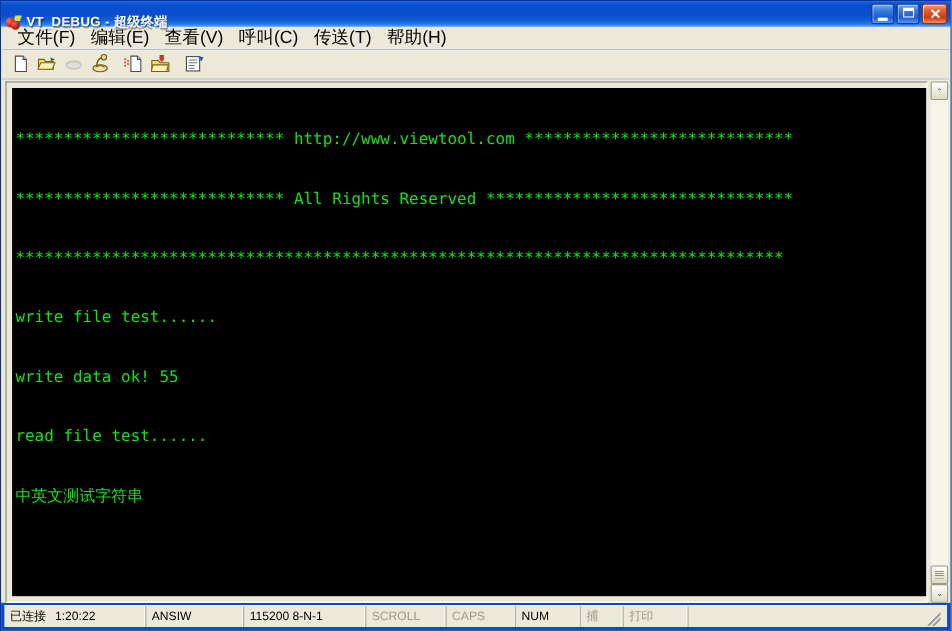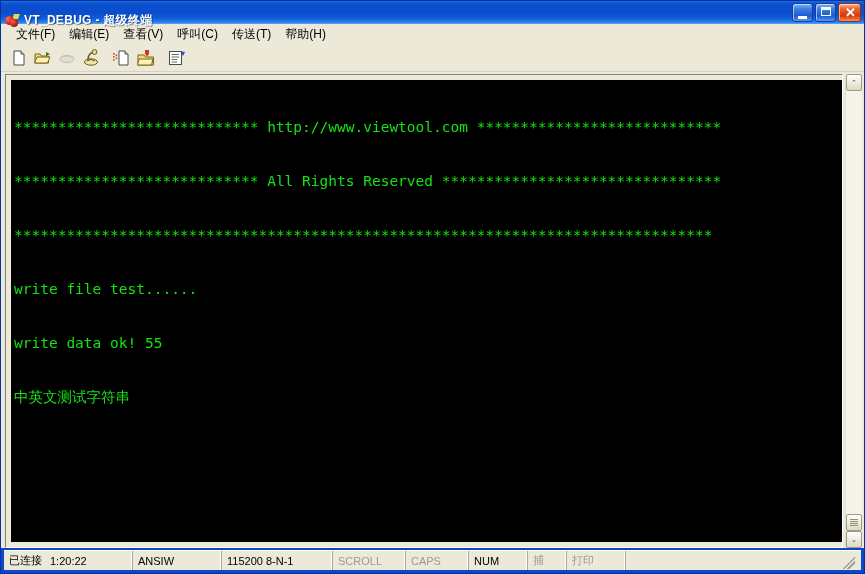--- a/index.html
+++ b/index.html
@@ -113,21 +113,21 @@
     height: 21px;
     flex: 0 0 21px;
     background: #ece9d8;
     display: flex;
     align-items: center;
     padding-left: 6px;
     border-left: 2px solid #ece9d8;
     box-sizing: border-box;
   }
   .menu-item {
-    font-size: 12px;
+    font-size: 16px;
     color: #000;
     padding: 2px 7px;
     white-space: nowrap;
     font-family: "Liberation Sans", sans-serif;
   }
 
   
   .toolbar {
     height: 27px;
     flex: 0 0 27px;
@@ -368,20 +368,21 @@
 
   <div class="client">
     <div class="term-outer">
       <div class="term-screen">
         <div class="term-text">
           <span class="line">**************************** http://www.viewtool.com ****************************</span>
           <span class="line">**************************** All Rights Reserved ********************************</span>
           <span class="line">********************************************************************************</span>
           <span class="line">write file test......</span>
           <span class="line">write data ok! 55</span>
+          <span class="line">read file test......</span>
           <span class="line">中英文测试字符串</span>
           
           
           
           
           
           
           
           
           

